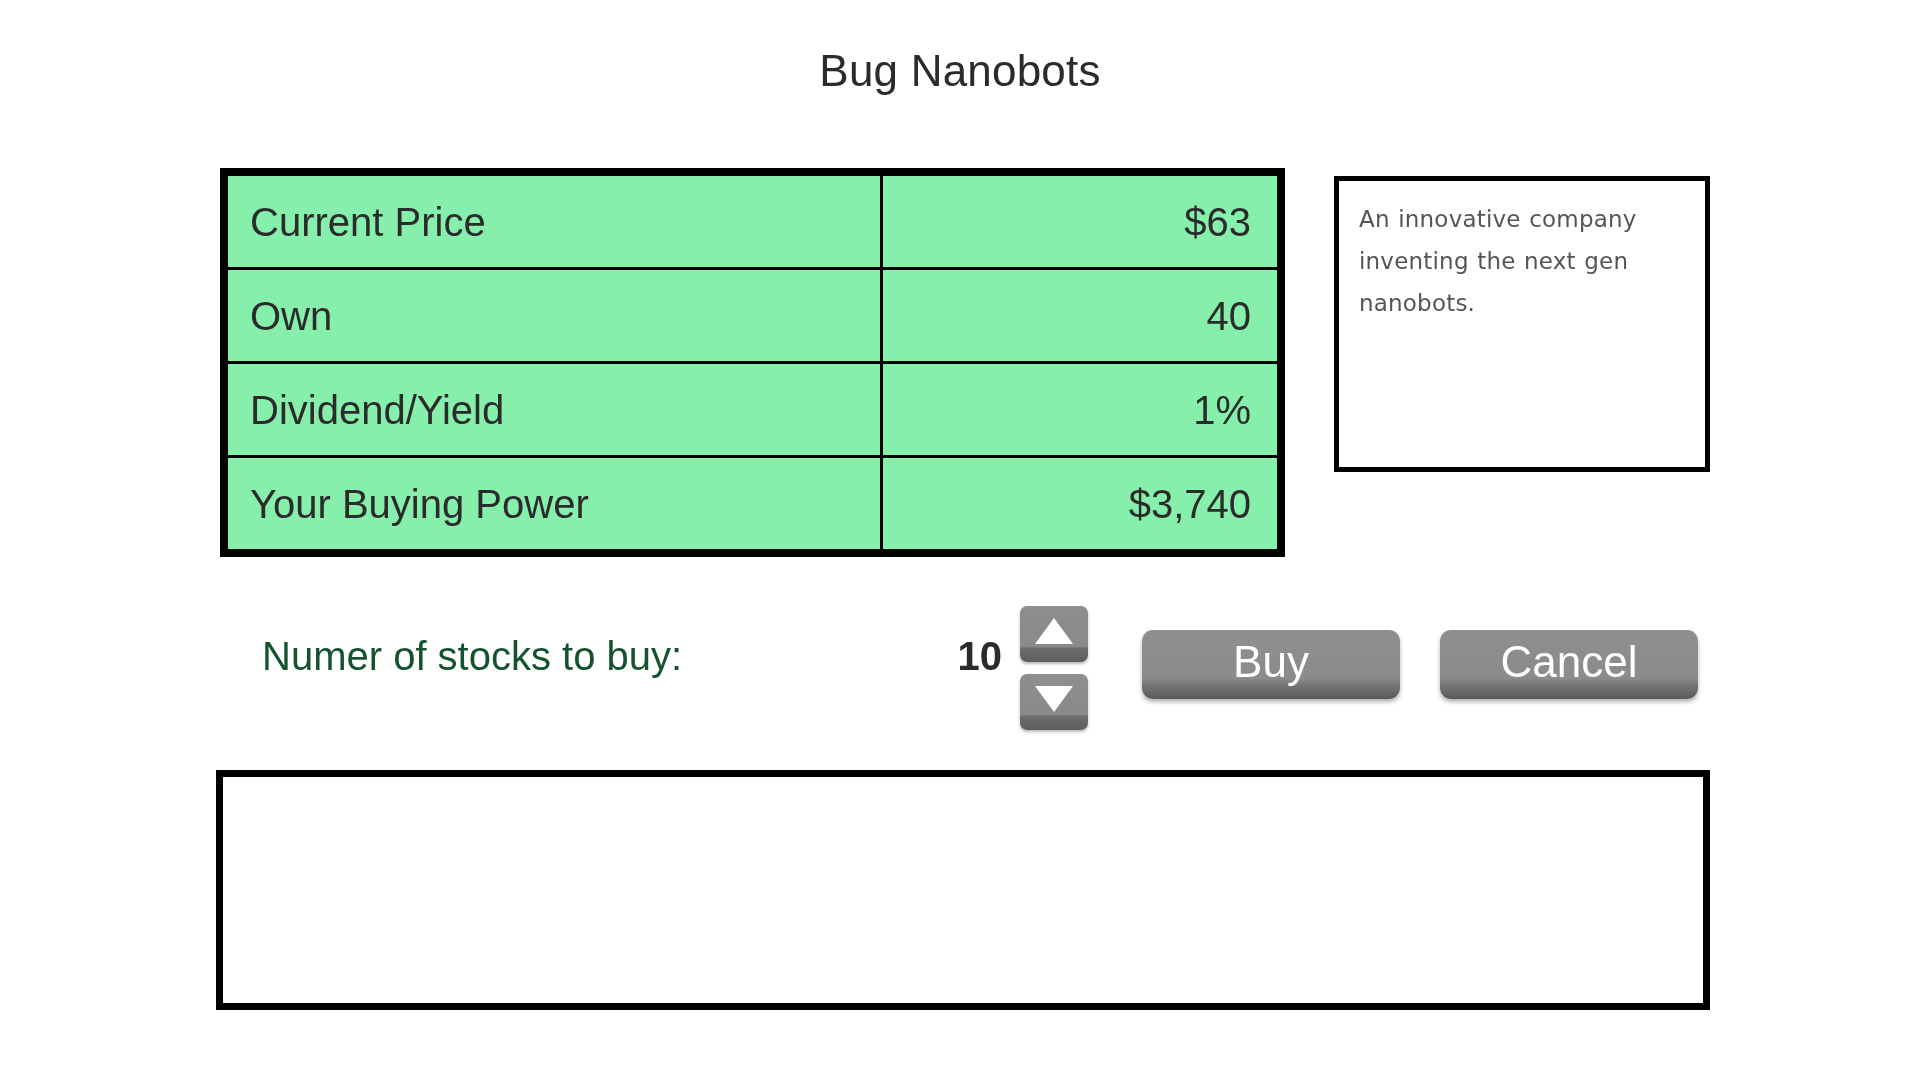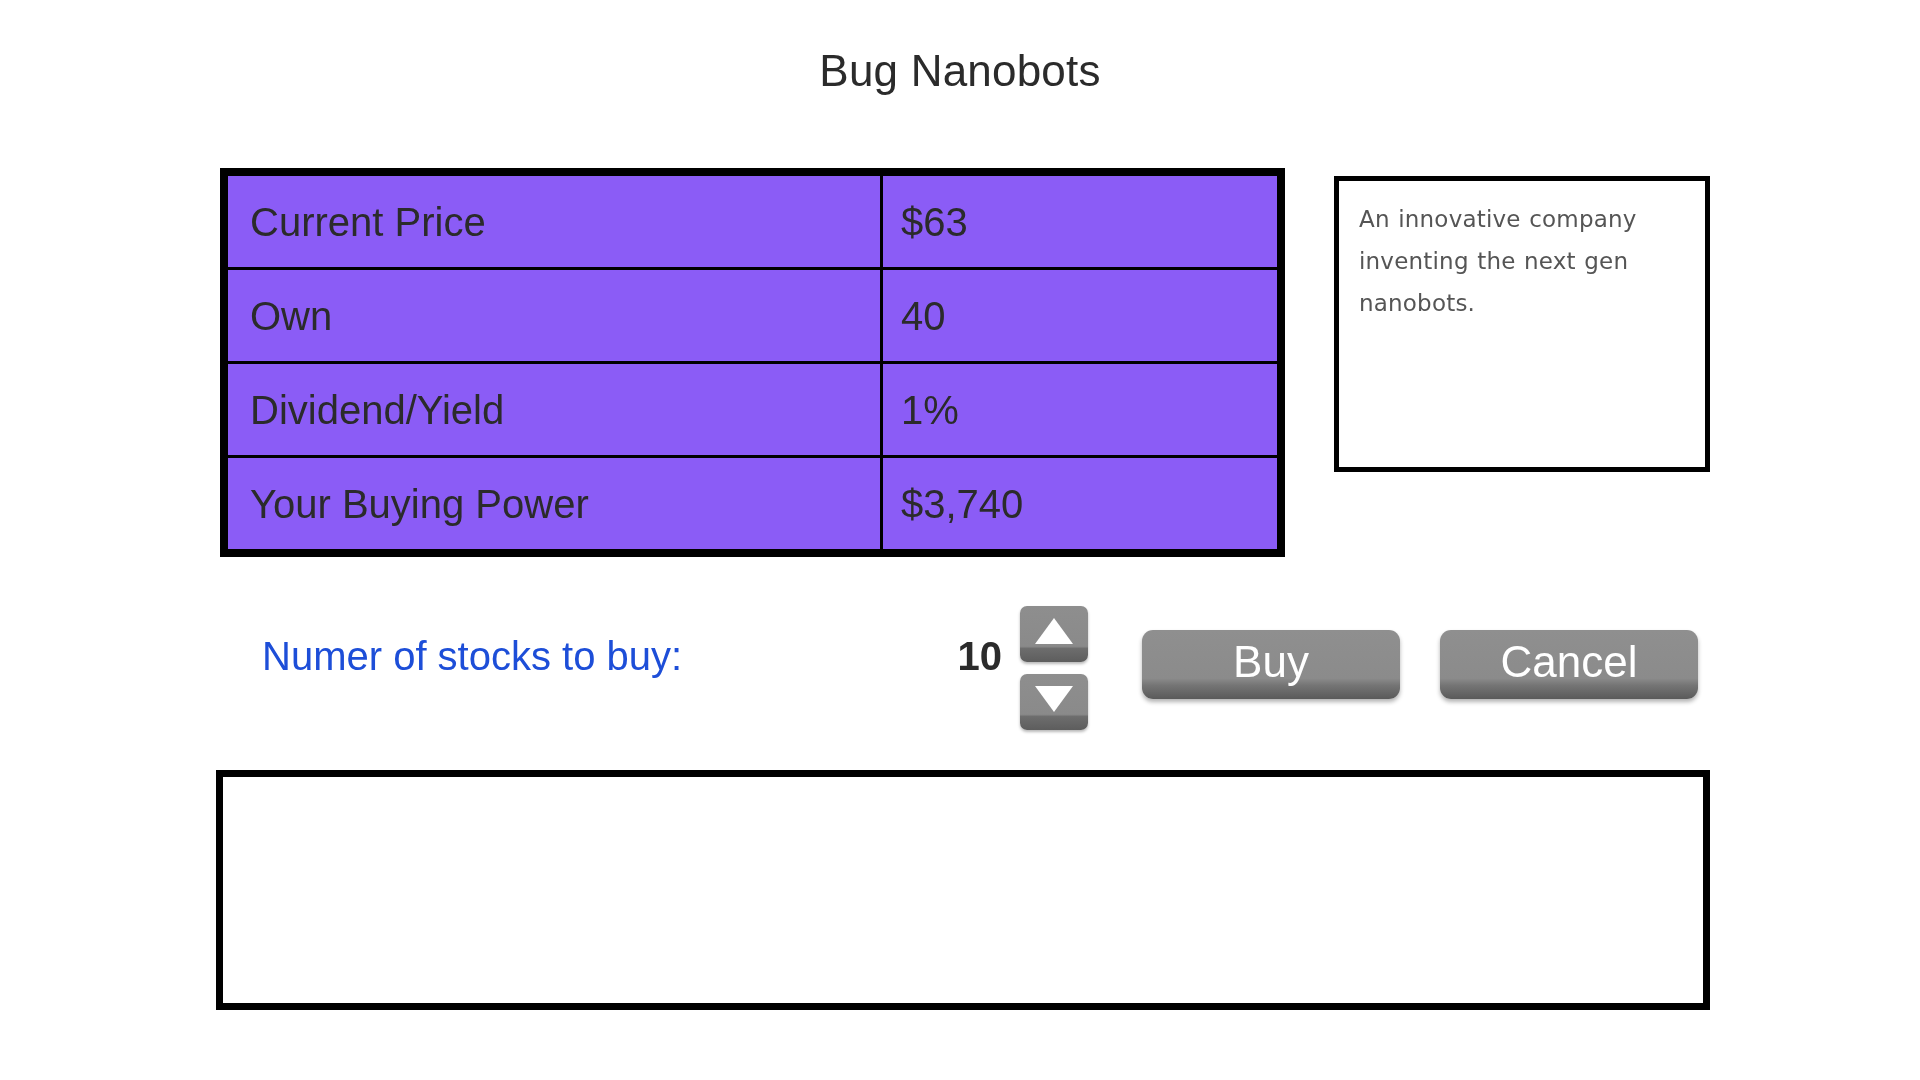--- a/index.html
+++ b/index.html
@@ -46,30 +46,31 @@
   .stats-table table {
     width: 100%;
     border-collapse: collapse;
   }
   .stats-table td {
     border: 3px solid #000000;
     height: 94px;
     padding: 0 18px;
     font-size: 40px;
     color: #2b2b2b;
-    background: #8b5cf6;
+    background: #86efac;
     vertical-align: middle;
     line-height: 1;
   }
   .stats-table td.label {
     width: 655px;
     text-align: left;
     padding-left: 22px;
   }
   .stats-table td.value {
+    text-align: right;
     padding-right: 26px;
   }
 
   
   .desc-box {
     position: absolute;
     left: 1334px;
     top: 168px;
     width: 376px;
     height: 296px;
@@ -93,21 +94,21 @@
     top: 598px;
     width: 1520px;
     height: 130px;
   }
 
   .qty-label {
     position: absolute;
     left: 40px;
     top: 28px;
     font-size: 40px;
-    color: #1d4ed8;
+    color: #14532d;
     white-space: nowrap;
   }
 
   .qty-value {
     position: absolute;
     left: 700px;
     top: 28px;
     width: 80px;
     text-align: right;
     font-size: 40px;

